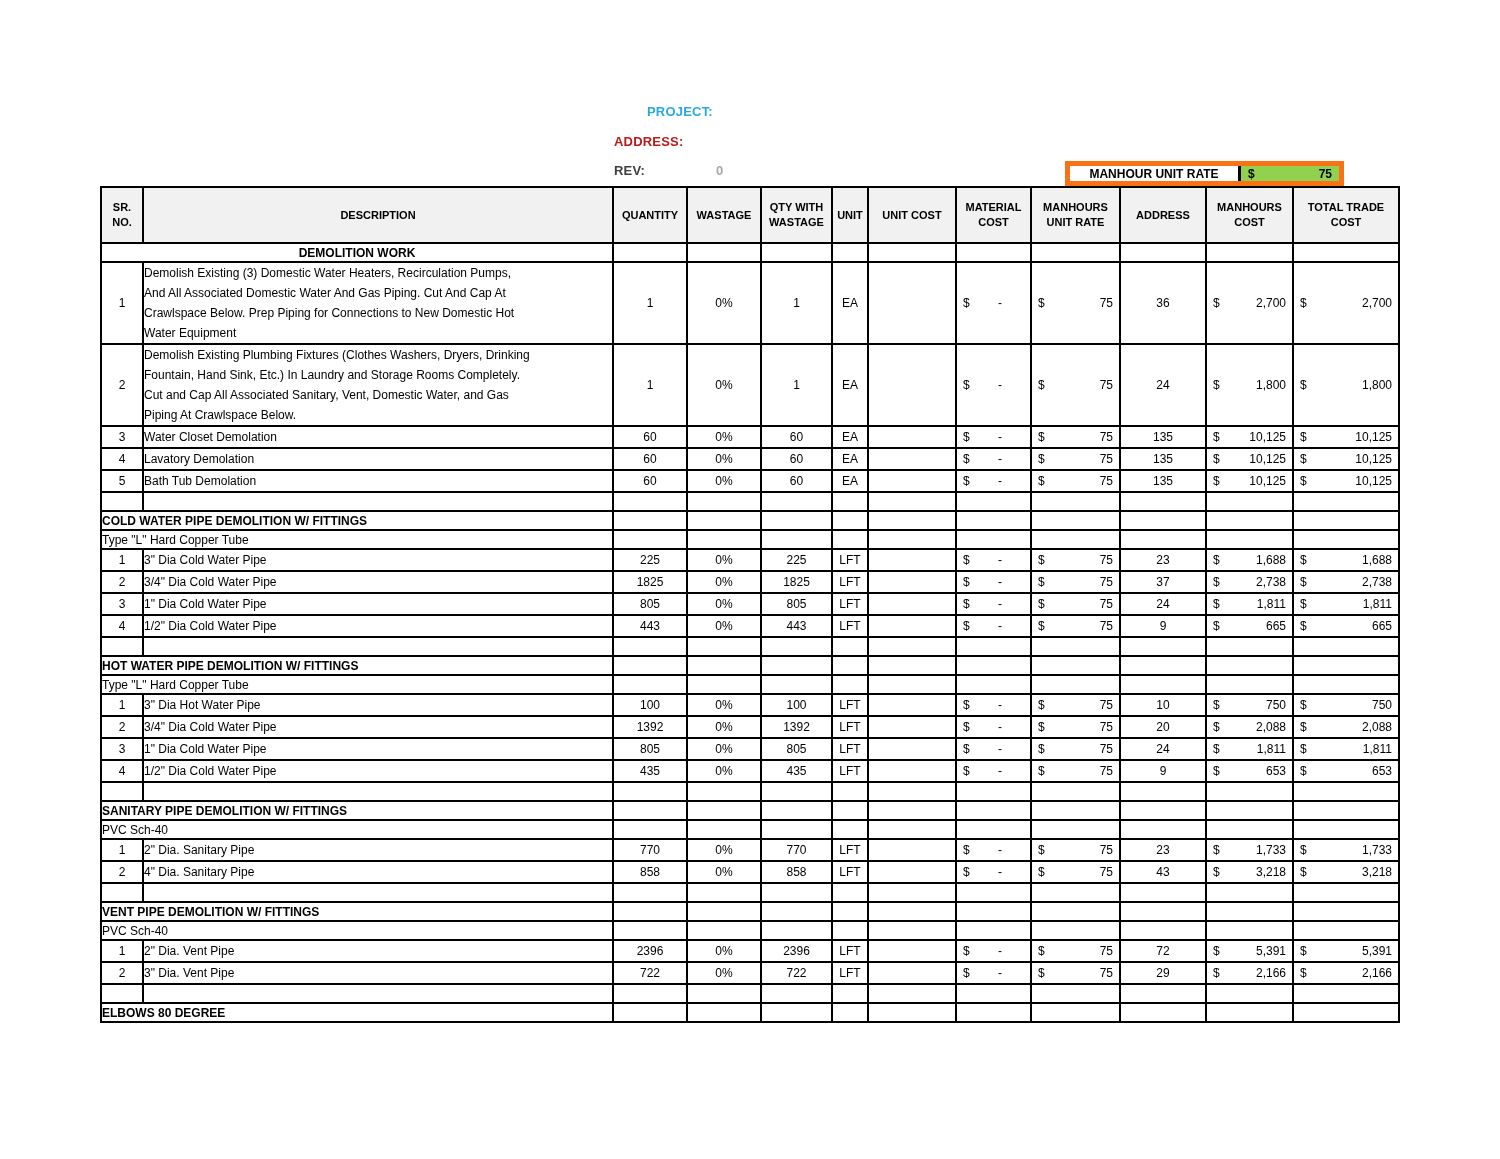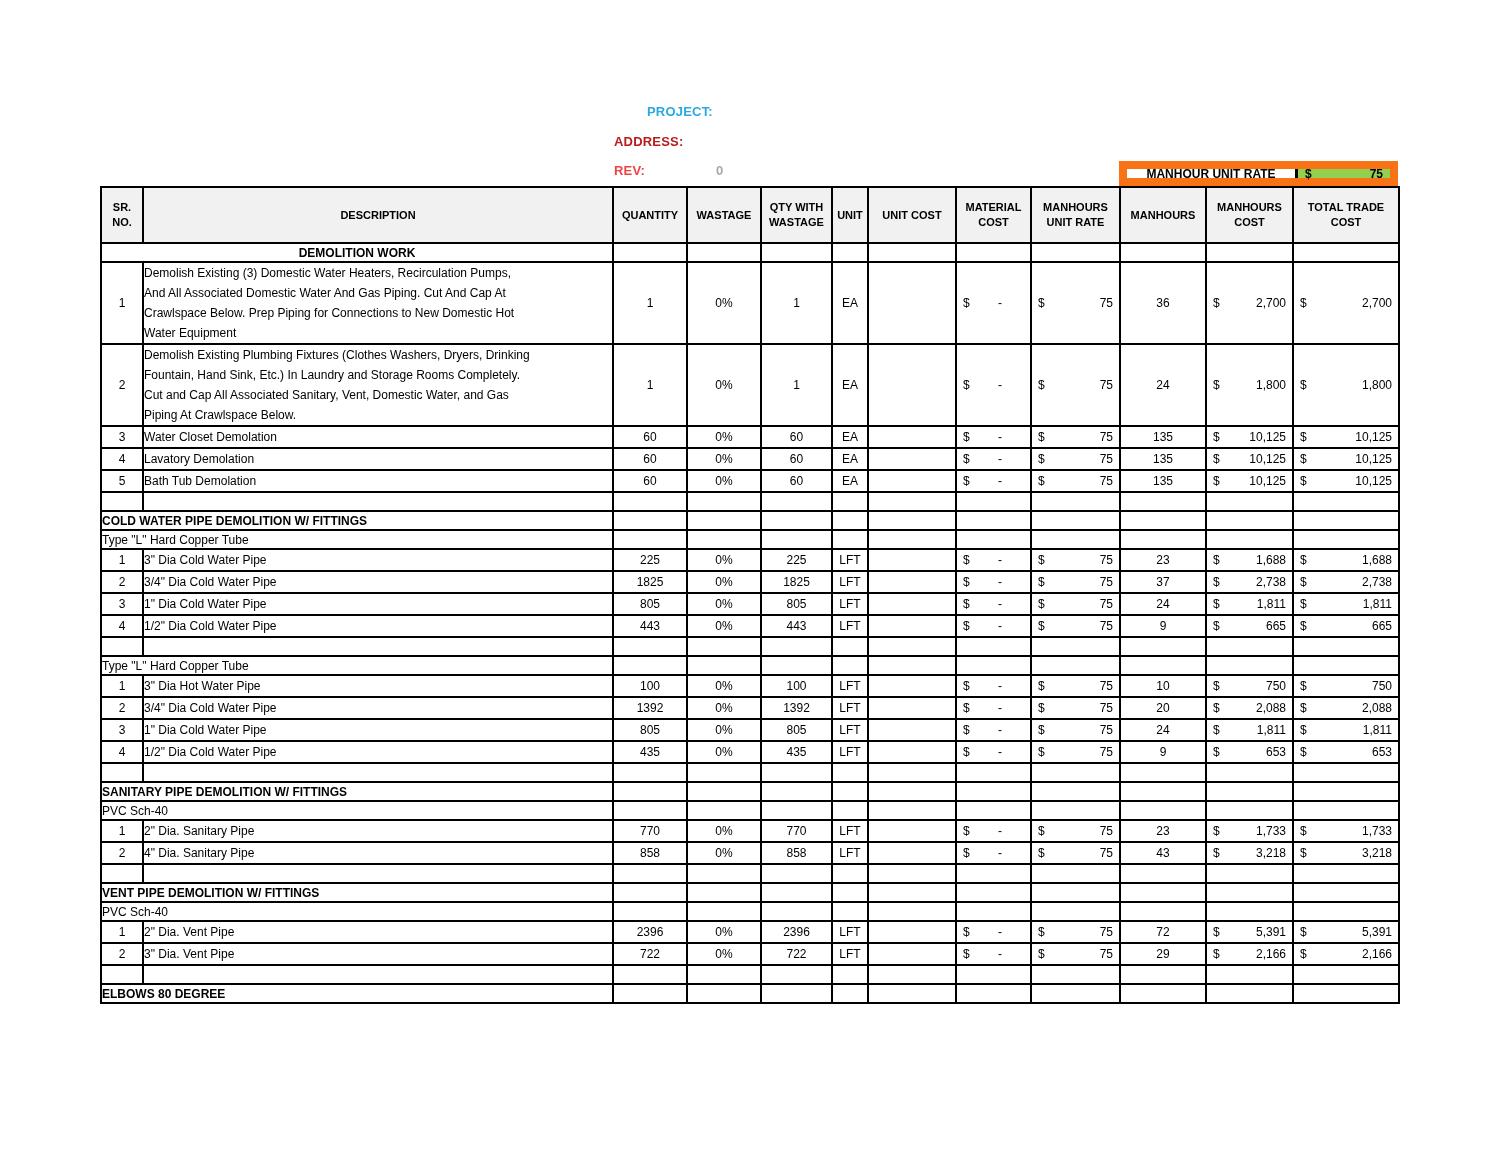--- a/index.html
+++ b/index.html
@@ -3,27 +3,27 @@
 <meta charset="utf-8">
 <style>
   html,body { margin:0; padding:0; }
   body {
     width:1500px; height:1159px; background:#ffffff; position:relative;
     font-family:"Liberation Sans","DejaVu Sans",sans-serif; color:#000;
   }
   .top-label { position:absolute; font-weight:bold; font-size:13px; letter-spacing:0.2px; }
   #project-label { left:614px; top:104px; color:#29A9E1;margin-left:33px; }
   #address-label { left:614px; top:134px; color:#b91c1c; }
-  #rev-label     { left:614px; top:163px; color:#ef4444; }
+  #rev-label     { left:614px; top:163px; color:#404040; }
   #rev-value     { left:716px; top:163px; color:#A8A8A8; font-weight:bold; font-size:13px; position:absolute; }
 
   
   #manhour-box {
-    position:absolute; left:1119px; top:161px; width:279px; height:25px;
-    display:flex; border:8px solid #f97316; box-sizing:border-box; background:#bef264;
+    position:absolute; left:1065px; top:161px; width:279px; height:25px;
+    display:flex; border:5px solid #f97316; box-sizing:border-box; background:#bef264;
   }
   #manhour-box .mh-label {
     width:171px; box-sizing:border-box; border-right:3px solid #000;
     display:flex; align-items:center; justify-content:center;
     font-weight:bold; font-size:12px; background:#fff;
   }
   #manhour-box .mh-value {
     flex:1; display:flex; align-items:center; justify-content:space-between;
     font-weight:bold; font-size:12px; padding:0 7px; background:#92D050;
   }
@@ -92,21 +92,21 @@
     <tr>
       <th>SR. NO.</th>
       <th>DESCRIPTION</th>
       <th>QUANTITY</th>
       <th>WASTAGE</th>
       <th>QTY WITH WASTAGE</th>
       <th>UNIT</th>
       <th>UNIT COST</th>
       <th>MATERIAL COST</th>
       <th>MANHOURS UNIT RATE</th>
-      <th>MANHOURS</th>
+      <th>ADDRESS</th>
       <th>MANHOURS COST</th>
       <th>TOTAL TRADE COST</th>
     </tr>
   </thead>
   <tbody>
       <tr class="section centered">
         <td class="sec" colspan="2">DEMOLITION WORK</td>
         <td></td>
         <td></td>
         <td></td>
@@ -477,20 +477,33 @@
         <td></td>
         <td></td>
         <td></td>
         <td></td>
         <td></td>
         <td></td>
         <td></td>
         <td></td>
         <td></td>
       </tr>
+      <tr class="section">
+        <td class="sec" colspan="2">HOT WATER PIPE DEMOLITION W/ FITTINGS</td>
+        <td></td>
+        <td></td>
+        <td></td>
+        <td></td>
+        <td></td>
+        <td></td>
+        <td></td>
+        <td></td>
+        <td></td>
+        <td></td>
+      </tr>
       <tr>
         <td class="subh" colspan="2">Type "L" Hard Copper Tube</td>
         <td></td>
         <td></td>
         <td></td>
         <td></td>
         <td></td>
         <td></td>
         <td></td>
         <td></td>

